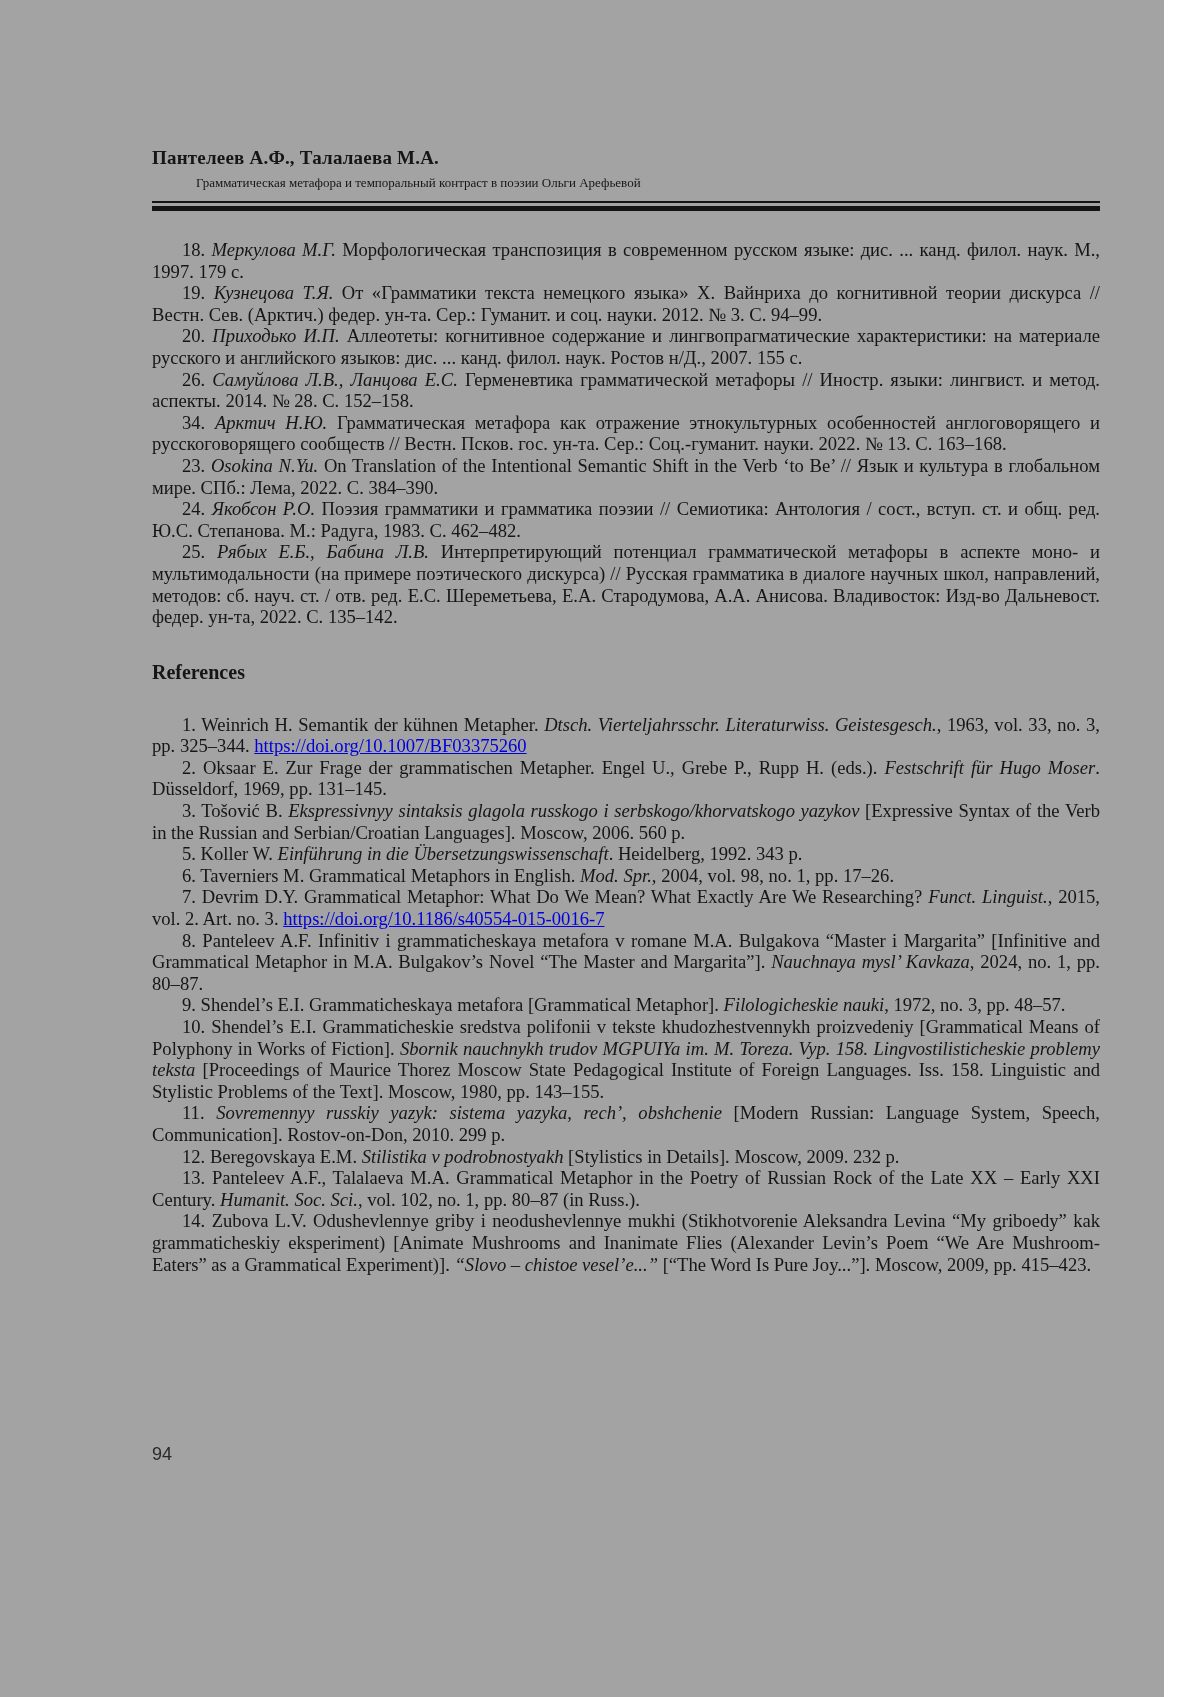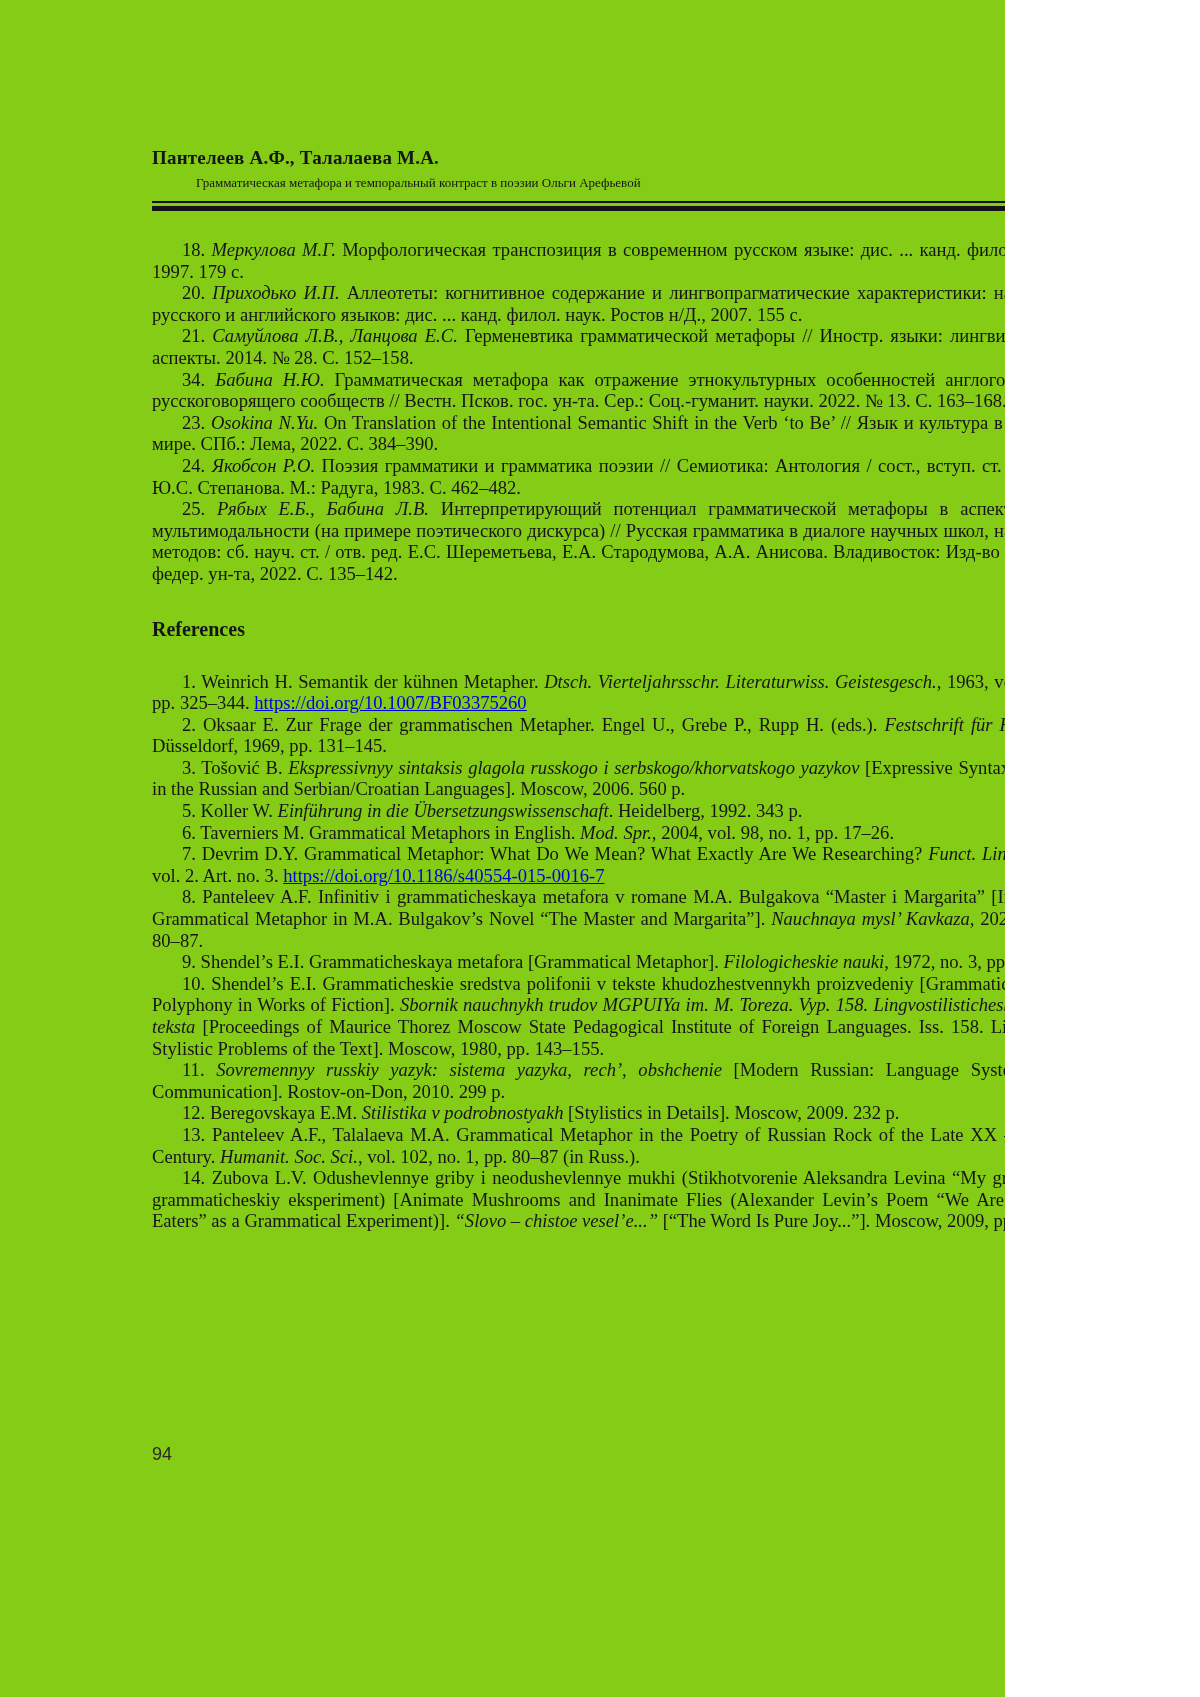--- a/index.html
+++ b/index.html
@@ -1,20 +1,20 @@
 <!DOCTYPE html>
 <html><head>
 <meta charset="utf-8">
 <style>
   html, body { margin: 0; padding: 0; background: #ffffff; }
   .page {
     position: relative;
-    width: 1005px;
+    width: 1164px;
     height: 1697px;
-    background: #84cc16;
+    background: #a3a3a3;
     font-family: "Liberation Serif", "DejaVu Serif", serif;
     color: #161616;
     overflow: hidden;
     text-decoration: underline;
   }
   .column {
     position: absolute;
     left: 152px;
     top: 146px;
     width: 948px;
@@ -77,23 +77,24 @@
   <div class="column">
 
     <div class="header">
       <div class="hdr-authors">Пантелеев А.Ф., Талалаева М.А.</div>
       <div class="hdr-title">Грамматическая метафора и темпоральный контраст в поэзии Ольги Арефьевой</div>
       <div class="rule"></div>
     </div>
 
     <div class="refs russian">
         <p class="ref"><span>18. </span><span class="it">Меркулова М.Г.</span><span> Морфологическая транспозиция в современном русском языке: дис. ... канд. филол. наук. М., 1997. 179 с.</span></p>
+        <p class="ref"><span>19. </span><span class="it">Кузнецова Т.Я.</span><span> От «Грамматики текста немецкого языка» Х. Вайнриха до когнитивной теории дискурса // Вестн. Сев. (Арктич.) федер. ун-та. Сер.: Гуманит. и соц. науки. 2012. № 3. С. 94–99.</span></p>
         <p class="ref"><span>20. </span><span class="it">Приходько И.П.</span><span> Аллеотеты: когнитивное содержание и лингвопрагматические характеристики: на материале русского и английского языков: дис. ... канд. филол. наук. Ростов н/Д., 2007. 155 с.</span></p>
-        <p class="ref"><span>21. </span><span class="it">Самуйлова Л.В., Ланцова Е.С.</span><span> Герменевтика грамматической метафоры // Иностр. языки: лингвист. и метод. аспекты. 2014. № 28. С. 152–158.</span></p>
-        <p class="ref"><span>34. </span><span class="it">Бабина Н.Ю.</span><span> Грамматическая метафора как отражение этнокультурных особенностей англоговорящего и русскоговорящего сообществ // Вестн. Псков. гос. ун-та. Сер.: Соц.-гуманит. науки. 2022. № 13. С. 163–168.</span></p>
+        <p class="ref"><span>26. </span><span class="it">Самуйлова Л.В., Ланцова Е.С.</span><span> Герменевтика грамматической метафоры // Иностр. языки: лингвист. и метод. аспекты. 2014. № 28. С. 152–158.</span></p>
+        <p class="ref"><span>34. </span><span class="it">Арктич Н.Ю.</span><span> Грамматическая метафора как отражение этнокультурных особенностей англоговорящего и русскоговорящего сообществ // Вестн. Псков. гос. ун-та. Сер.: Соц.-гуманит. науки. 2022. № 13. С. 163–168.</span></p>
         <p class="ref"><span>23. </span><span class="it">Osokina N.Yu.</span><span> On Translation of the Intentional Semantic Shift in the Verb ‘to Be’ // Язык и культура в глобальном мире. СПб.: Лема, 2022. С. 384–390.</span></p>
         <p class="ref"><span>24. </span><span class="it">Якобсон Р.О.</span><span> Поэзия грамматики и грамматика поэзии // Семиотика: Антология / сост., вступ. ст. и общ. ред. Ю.С. Степанова. М.: Радуга, 1983. С. 462–482.</span></p>
         <p class="ref"><span>25. </span><span class="it">Рябых Е.Б., Бабина Л.В.</span><span> Интерпретирующий потенциал грамматической метафоры в аспекте моно- и мультимодальности (на примере поэтического дискурса) // Русская грамматика в диалоге научных школ, направлений, методов: сб. науч. ст. / отв. ред. Е.С. Шереметьева, Е.А. Стародумова, А.А. Анисова. Владивосток: Изд-во Дальневост. федер. ун-та, 2022. С. 135–142.</span></p>
       </div>
 
     <h2 class="refs-heading">References</h2>
 
     <div class="refs english">
         <p class="ref"><span>1. Weinrich H. Semantik der kühnen Metapher. </span><span class="it">Dtsch. Vierteljahrsschr. Literaturwiss. Geistesgesch.</span><span>, 1963, vol. 33, no. 3, pp. 325–344. </span><a class="ref-link" href="#" style="color: rgb(0, 0, 221);">https://doi.org/10.1007/BF03375260</a></p>
         <p class="ref"><span>2. Oksaar E. Zur Frage der grammatischen Metapher. Engel U., Grebe P., Rupp H. (eds.). </span><span class="it">Festschrift für Hugo Moser</span><span>. Düsseldorf, 1969, pp. 131–145.</span></p>

